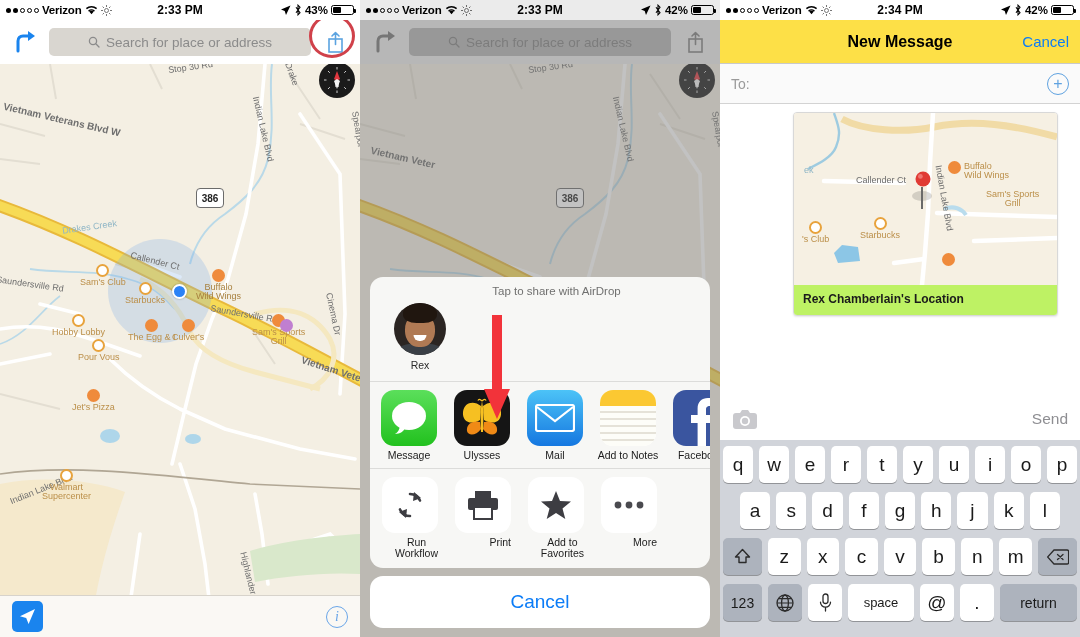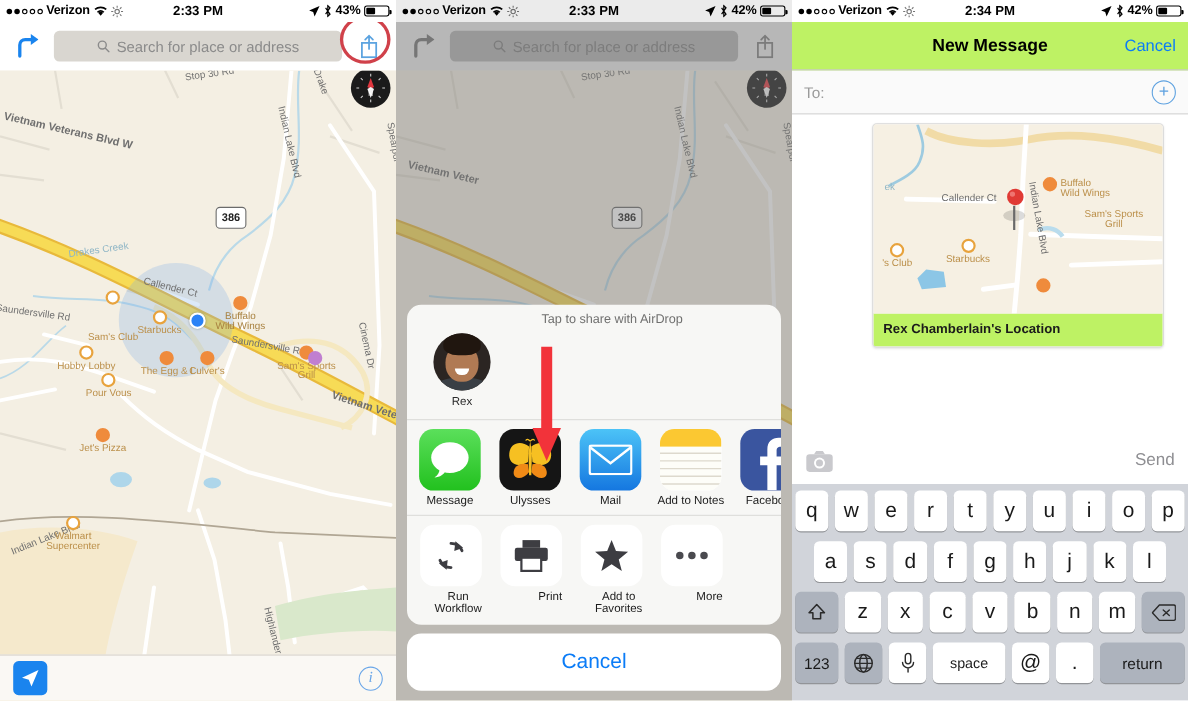--- a/index.html
+++ b/index.html
@@ -88,21 +88,21 @@
   .appicon { width:56px; height:56px; border-radius:13px; overflow:hidden; display:flex;align-items:center;justify-content:center;}
   .applabel { font-size:10.5px; color:#1c1c1c; margin-top:4px; text-align:center; line-height:1.12; white-space:nowrap;}
   .actionrow { display:flex; padding:8px 0 8px 10px; gap:15px; border-top:1px solid #dcdcda; }
   .actitem { width:58px; display:flex;flex-direction:column;align-items:flex-end; flex:none;}
   .acticon { width:56px;height:56px;border-radius:13px;background:#fff; display:flex;align-items:center;justify-content:center;}
   .actlabel { font-size:10.5px; color:#1c1c1c; margin-top:4px; text-align:center; line-height:1.12;}
   .cancelcard { margin-top:8px; margin-bottom:9px; height:52px; background:#fff; border-radius:13px; display:flex;align-items:center;justify-content:center;
       color:#0b7cf7; font-size:19px; }
 
   
-  .msgnav { height:44px; background:#bef264; border-bottom:1px solid #c9c9c9; display:flex; align-items:center; justify-content:center; position:relative;}
+  .msgnav { height:44px; background:#fde047; border-bottom:1px solid #c9c9c9; display:flex; align-items:center; justify-content:center; position:relative;}
   .msgtitle { font-size:16px; font-weight:bold; color:#000; }
   .cancel { position:absolute; right:11px; color:#0b7cf7; font-size:15px; }
   .tofield { height:40px; background:#fafafa; border-bottom:1px solid #d3d3d3; display:flex; align-items:center; padding:0 11px; justify-content:space-between;}
   .tolabel { color:#9a9a9a; font-size:14px; }
   .plusbtn { width:22px;height:22px;border-radius:50%;border:1.3px solid #5fa2e0; color:#5fa2e0; display:flex;align-items:center;justify-content:center; font-size:16px; line-height:1;}
   .msgbody { position:absolute; left:0; right:0; top:105px; bottom:197px; background:#fff; }
   .bubble { position:absolute; right:22px; top:112px; width:265px; background:#fff; border:1px solid #d8d8d8; border-radius:4px; overflow:hidden;
             box-shadow:0 1px 2px rgba(0,0,0,.10); }
   .bubble-map { height:172px; background:#f5efe2; position:relative; overflow:hidden;}
   .bubble-cap { padding:7px 9px 9px; font-size:12px; font-weight:bold; color:#1b1b1b; background:#bef264;}
@@ -269,21 +269,21 @@
       <div class="roadlabel" style="left:210px; top:245px; transform:rotate(10deg);">Saundersville Rd</div>
       <div class="roadlabel" style="left:62px; top:158px; transform:rotate(-8deg); color:#8fb6c6;">Drakes Creek</div>
       <div class="roadlabel" style="left:312px; top:245px; transform:rotate(78deg);">Cinema Dr</div>
       <div class="roadlabel" style="left:222px; top:510px; transform:rotate(76deg);">Highlander Dr</div>
 
       <div class="roadlabel" style="left:340px; top:60px; transform:rotate(80deg);">Spearpoi</div>
       <div class="roadlabel" style="left:280px; top:5px; transform:rotate(70deg);">Drake</div>
       <div class="roadlabel" style="left:-4px; top:215px; transform:rotate(8deg);">Saundersville Rd</div>
       <div class="roadlabel" style="left:8px; top:420px; transform:rotate(-22deg);">Indian Lake Blvd</div>
 
-      <div class="poi" style="left:80px; top:200px;gap:24px;">
+      <div class="poi" style="left:80px; top:200px;">
         <span class="pin"></span>
         <span class="lbl">Sam's Club</span>
       </div>
       <div class="poi" style="left:125px; top:218px;">
         <span class="pin"></span>
         <span class="lbl">Starbucks</span>
       </div>
       <div class="poi" style="left:196px; top:205px;">
         <span class="pin food"></span>
         <span class="lbl" style="color:#a8813f">Buffalo<br>Wild Wings</span>

